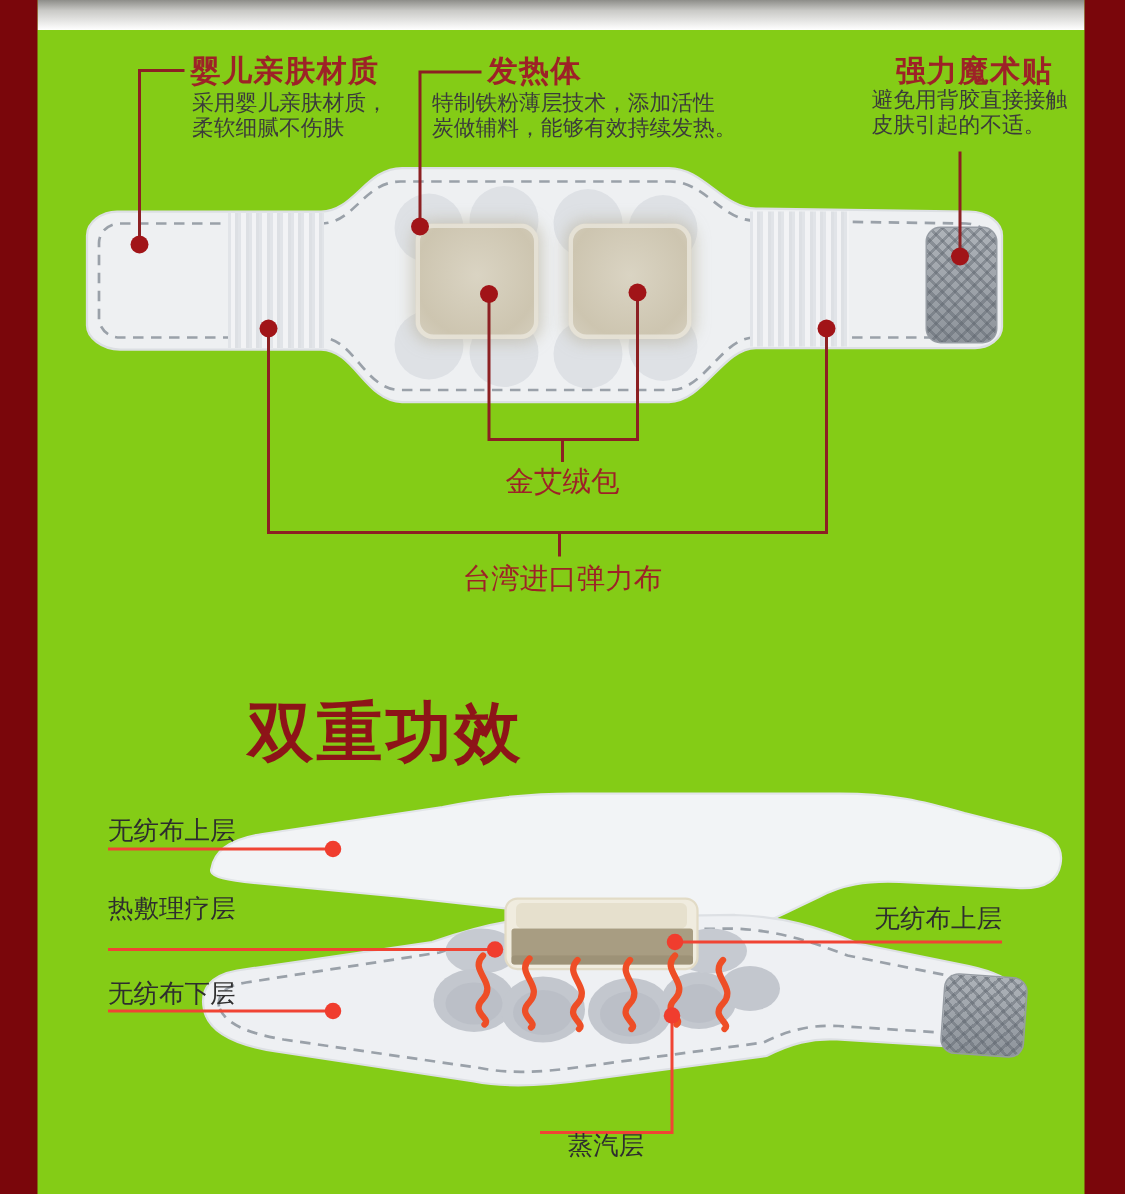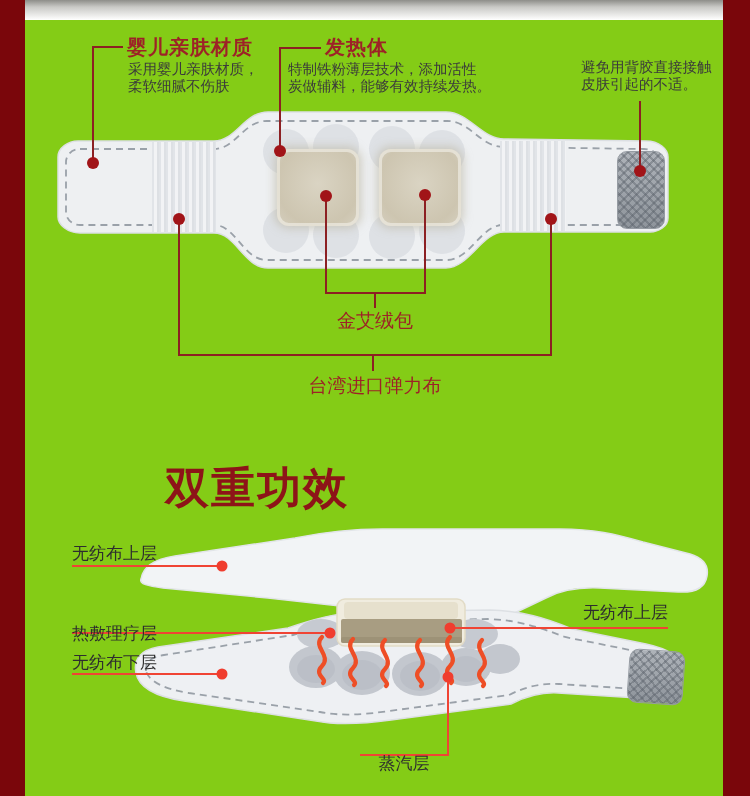--- a/index.html
+++ b/index.html
@@ -160,27 +160,28 @@
   </svg>
 
   <div class="txt co-title" style="left:127px;top:34px;">婴儿亲肤材质</div>
   <div class="txt co-desc" style="left:128px;top:61px;">采用婴儿亲肤材质，
 柔软细腻不伤肤</div>
 
   <div class="txt co-title" style="left:325px;top:34px;">发热体</div>
   <div class="txt co-desc" style="left:288px;top:61px;">特制铁粉薄层技术，添加活性
 炭做辅料，能够有效持续发热。</div>
 
+  <div class="txt co-title" style="left:597px;top:34px;">强力魔术贴</div>
   <div class="txt co-desc" style="left:581px;top:59px;">避免用背胶直接接触
 皮肤引起的不适。</div>
 
   <div class="txt co-sub" style="left:295px;top:308px;width:160px;">金艾绒包</div>
   <div class="txt co-sub" style="left:285px;top:373px;width:180px;">台湾进口弹力布</div>
 
   <div class="txt h-main" style="left:165px;top:459px;">双重功效</div>
 
   <div class="txt layer-label" style="left:72px;top:542px;">无纺布上层</div>
-  <div class="txt layer-label" style="left:72px;top:622px;">热敷理疗层</div>
+  <div class="txt layer-label" style="left:72px;top:594px;">热敷理疗层</div>
   <div class="txt layer-label" style="left:72px;top:651px;">无纺布下层</div>
   <div class="txt layer-label" style="left:583px;top:601px;">无纺布上层</div>
   <div class="txt layer-label" style="left:368px;top:728px;width:72px;text-align:center;margin-top:24px;">蒸汽层</div>
 
 </div>
 
 </body></html>

